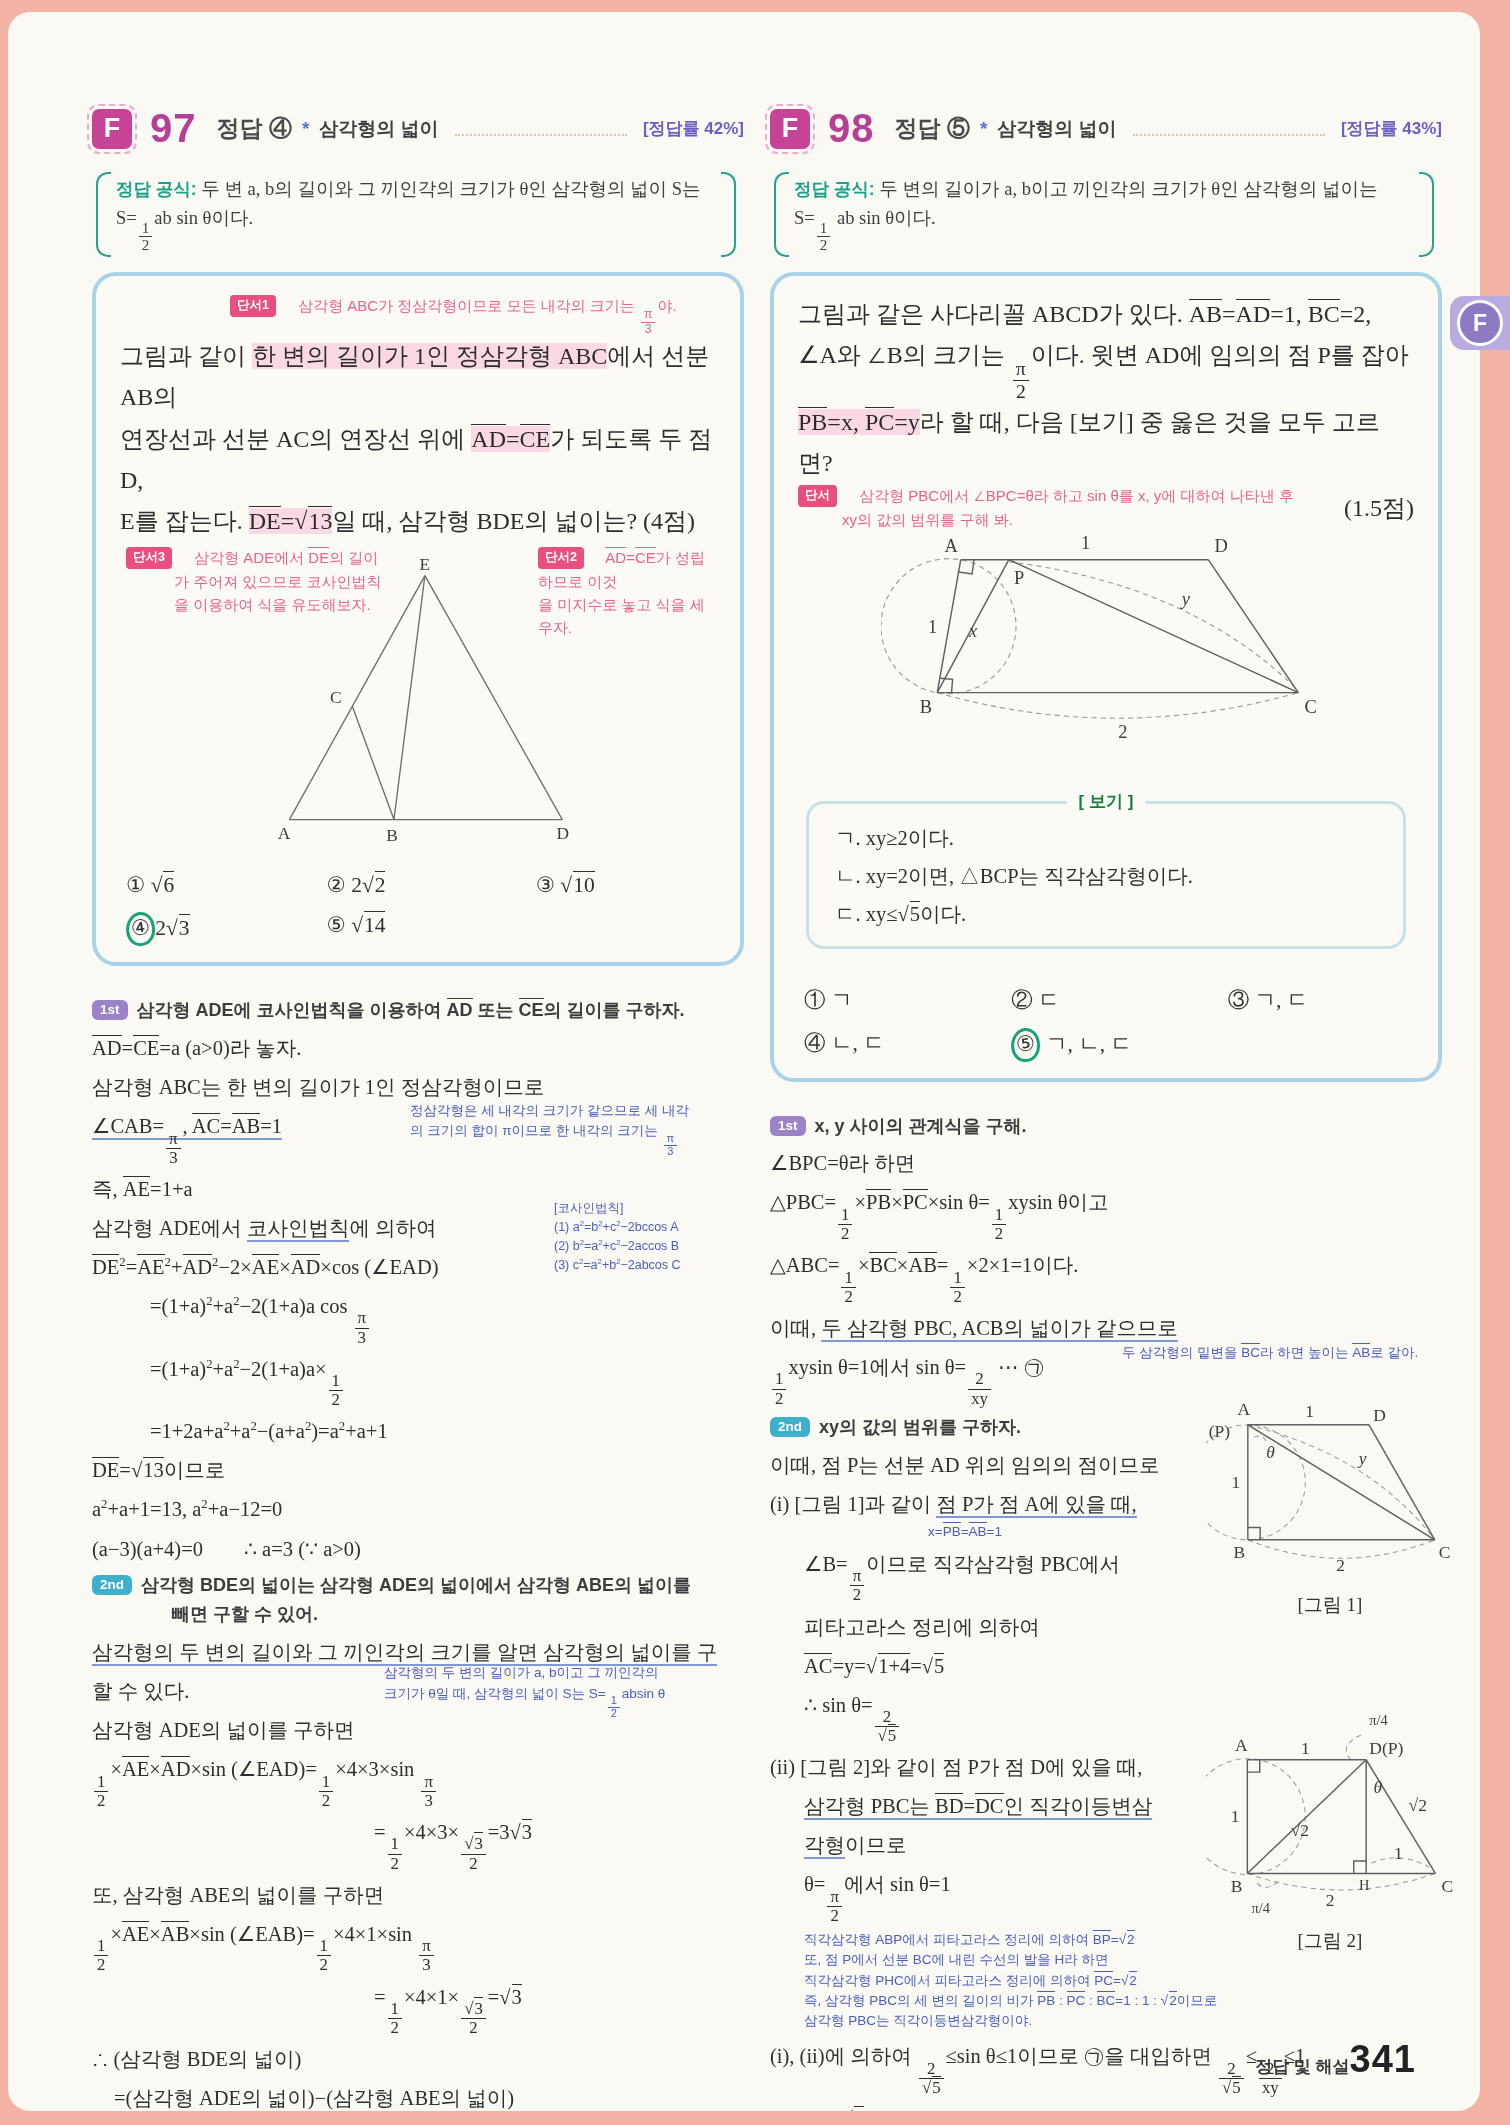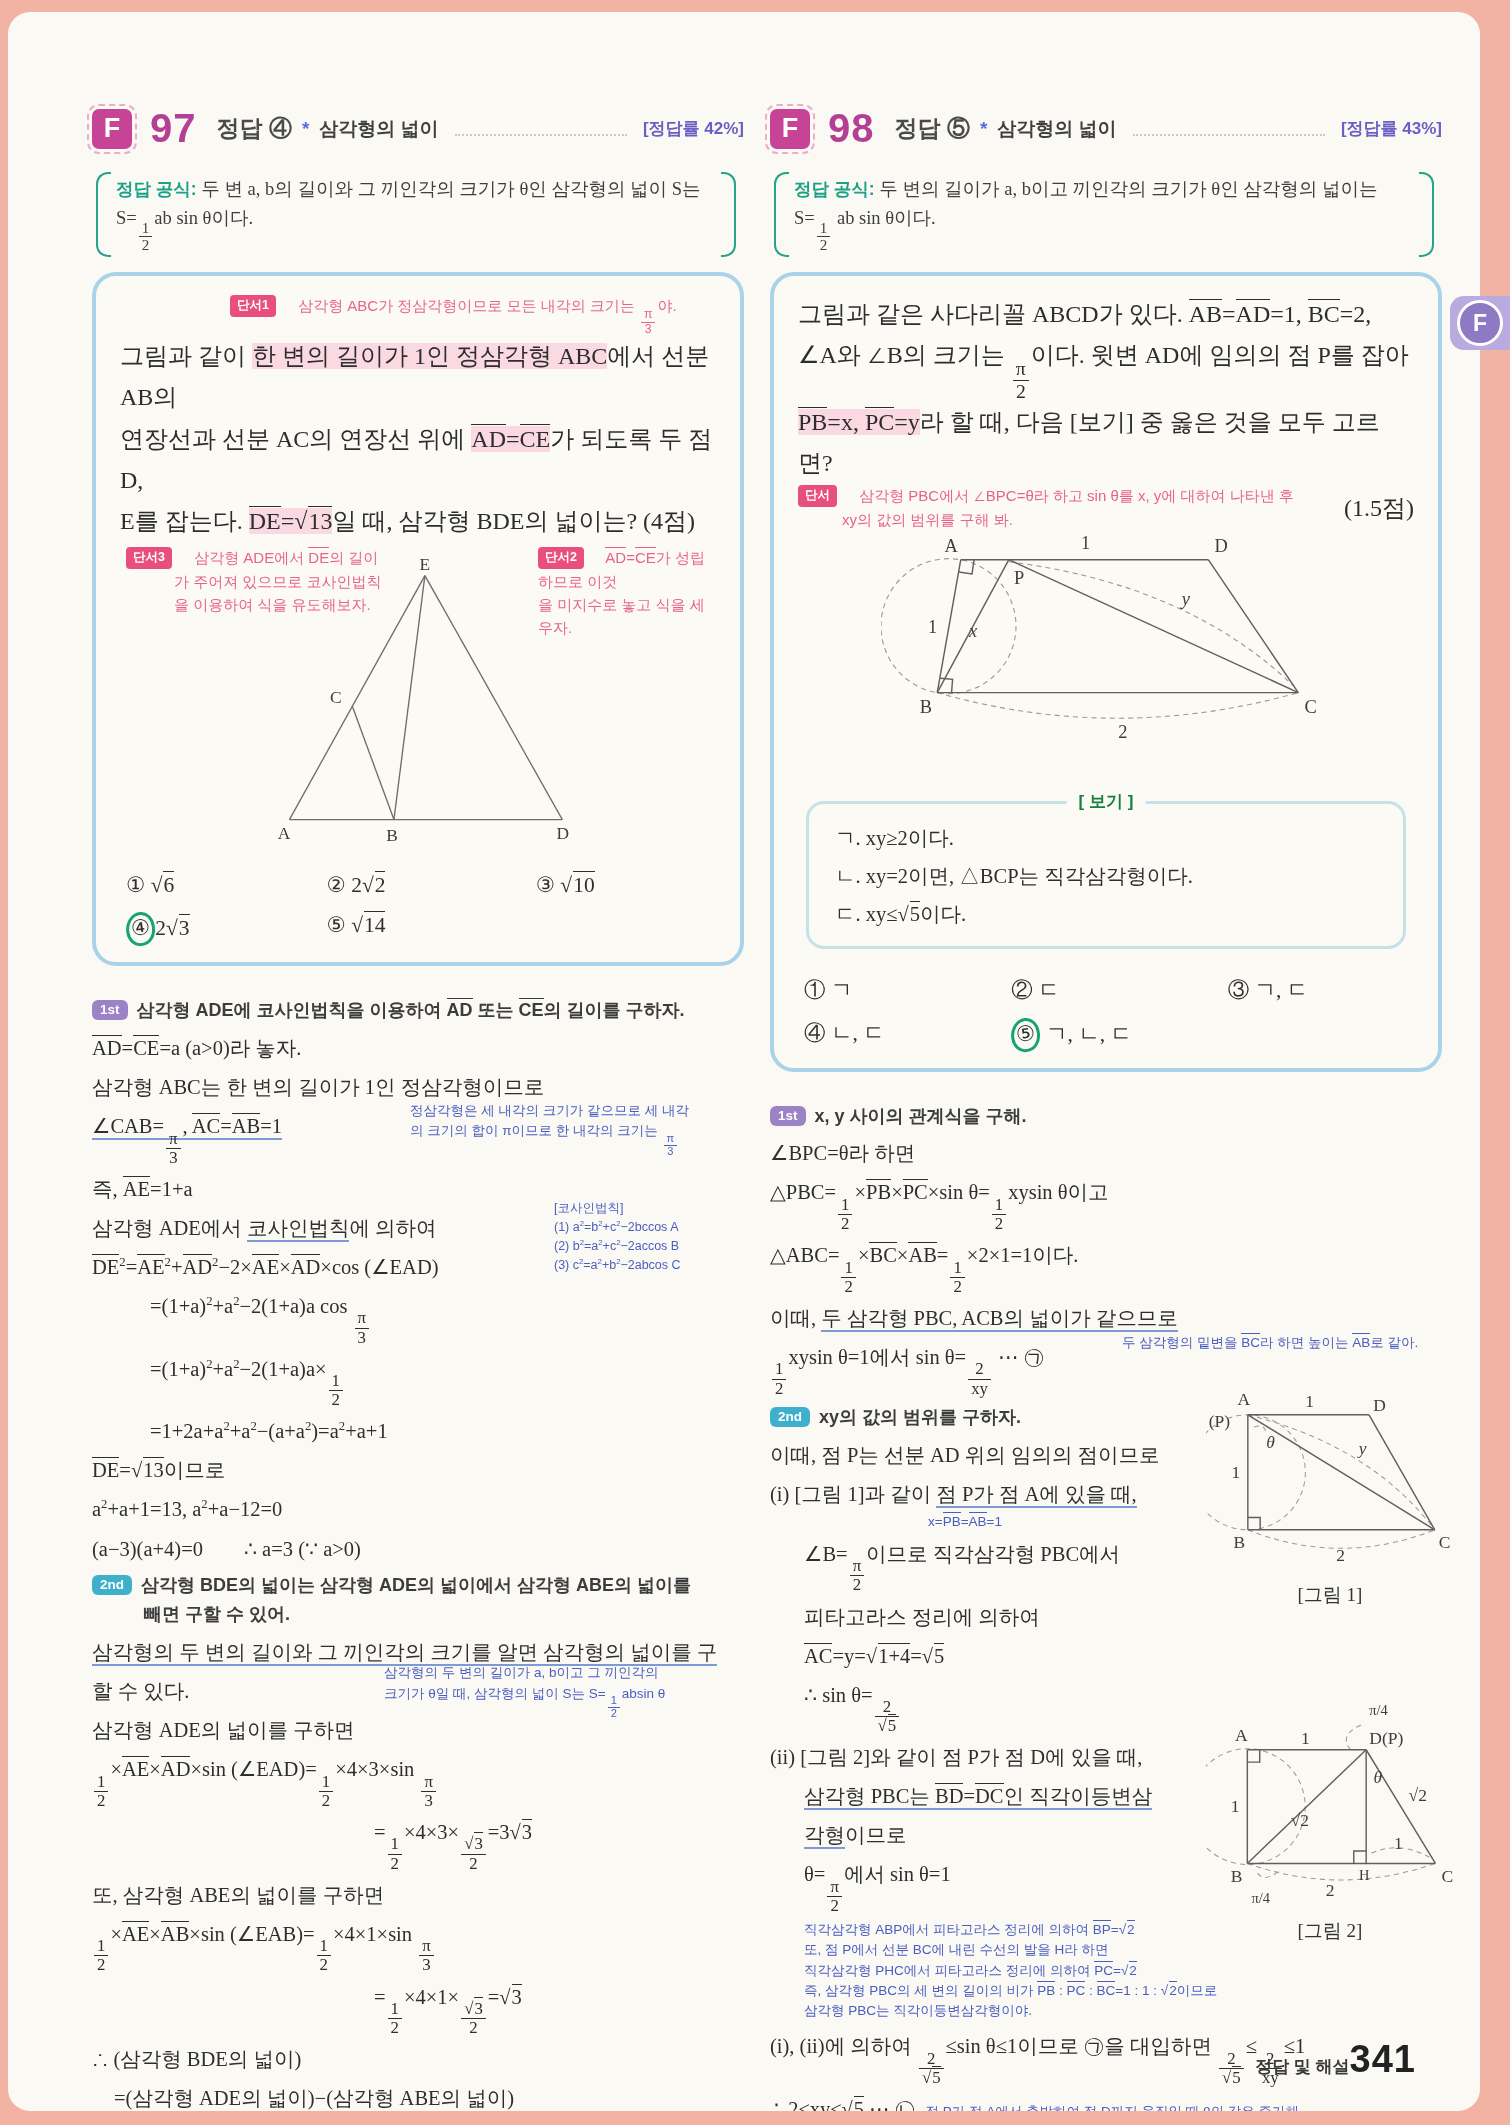--- a/index.html
+++ b/index.html
@@ -195,21 +195,21 @@
             <span class="fd">3</span>
           </span></div>
       <div class="sline ind">=(1+a)<sup>2</sup>+a<sup>2</sup>−2(1+a)a×<span class="fr">
             <span class="fn">1</span>
             <span class="fd">2</span>
           </span></div>
       <div class="sline ind">=1+2a+a<sup>2</sup>+a<sup>2</sup>−(a+a<sup>2</sup>)=a<sup>2</sup>+a+1</div>
       <div class="sline"><span class="ov">DE</span>=<span class="rt">√</span><span class="ov">13</span>이므로</div>
       <div class="sline">a<sup>2</sup>+a+1=13, a<sup>2</sup>+a−12=0</div>
       <div class="sline pre">(a−3)(a+4)=0        ∴ a=3 (∵ a&gt;0)</div>
-      <div class="sline guide"><span class="b2">2nd</span><span>삼각형 BDE의 넓이는 삼각형 ADE의 넓이에서 삼각형 ABE의 넓이를</span><br><span style="margin-left:52px">빼면 구할 수 있어.</span></div>
+      <div class="sline guide"><span class="b2">2nd</span><span>삼각형 BDE의 넓이는 삼각형 ADE의 넓이에서 삼각형 ABE의 넓이를</span><br><span style="margin-left:80px">빼면 구할 수 있어.</span></div>
       <div class="rel">
         <div class="sline"><span class="u">삼각형의 두 변의 길이와 그 끼인각의 크기를 알면 삼각형의 넓이를 구</span></div>
         <div class="sline">할 수 있다.</div>
         <div class="abs ann" style="left:292px;top:28px;width:360px">
           <span>삼각형의 두 변의 길이가 a, b이고 그 끼인각의</span><br>
           <span>크기가 θ일 때, 삼각형의 넓이 S는 S=<span class="fr">
                 <span class="fn">1</span>
                 <span class="fd">2</span>
               </span>absin θ</span>
         </div>
@@ -324,21 +324,21 @@
         </svg>
       </div>
 
       <div class="bogi">
         <span class="bogittl">[ 보기 ]</span>
         <div class="bline">ㄱ. xy≥2이다.</div>
         <div class="bline">ㄴ. xy=2이면, △BCP는 직각삼각형이다.</div>
         <div class="bline">ㄷ. xy≤<span class="rt">√</span><span class="ov">5</span>이다.</div>
       </div>
 
-      <div class="choices" style="margin-top:26px">
+      <div class="choices" style="margin-top:36px">
         <div><span>①</span> <span>ㄱ</span></div>
         <div><span>②</span> <span>ㄷ</span></div>
         <div><span>③</span> <span>ㄱ, ㄷ</span></div>
         <div><span>④</span> <span>ㄴ, ㄷ</span></div>
         <div><span class="ring"><span>⑤</span></span> <span>ㄱ, ㄴ, ㄷ</span></div>
         <div></div>
       </div>
     </div>
 
     <div class="sol rel">

